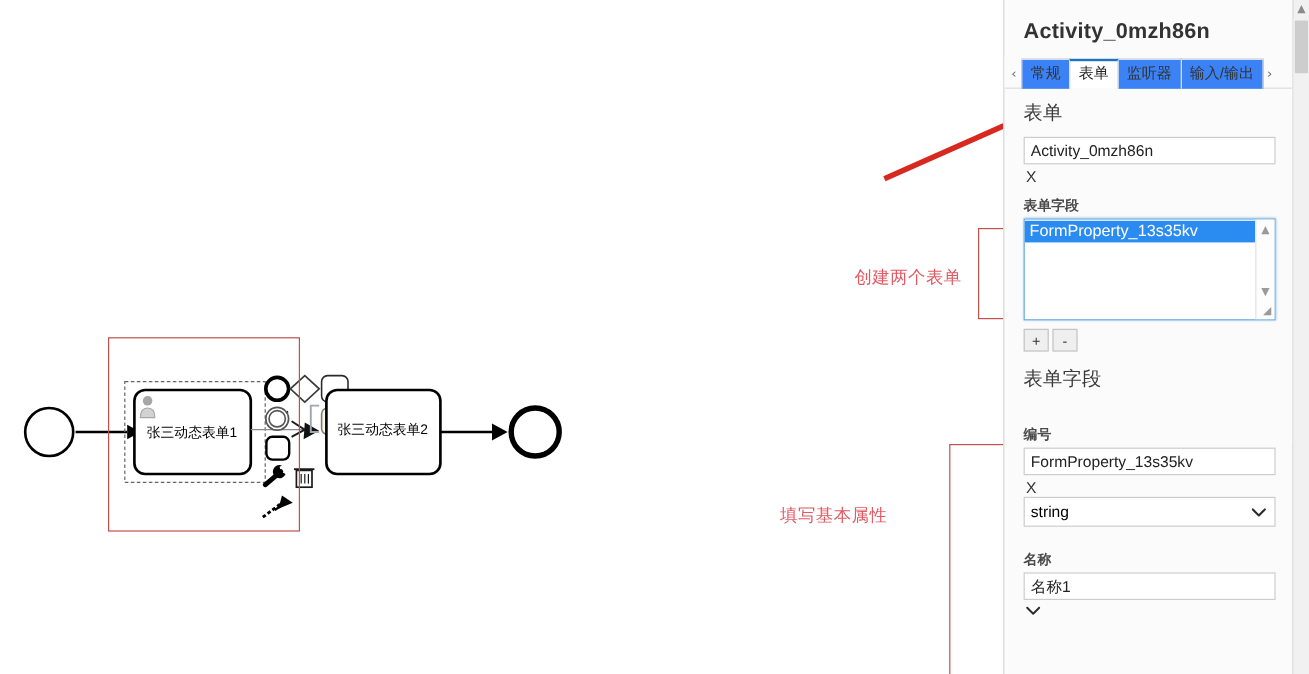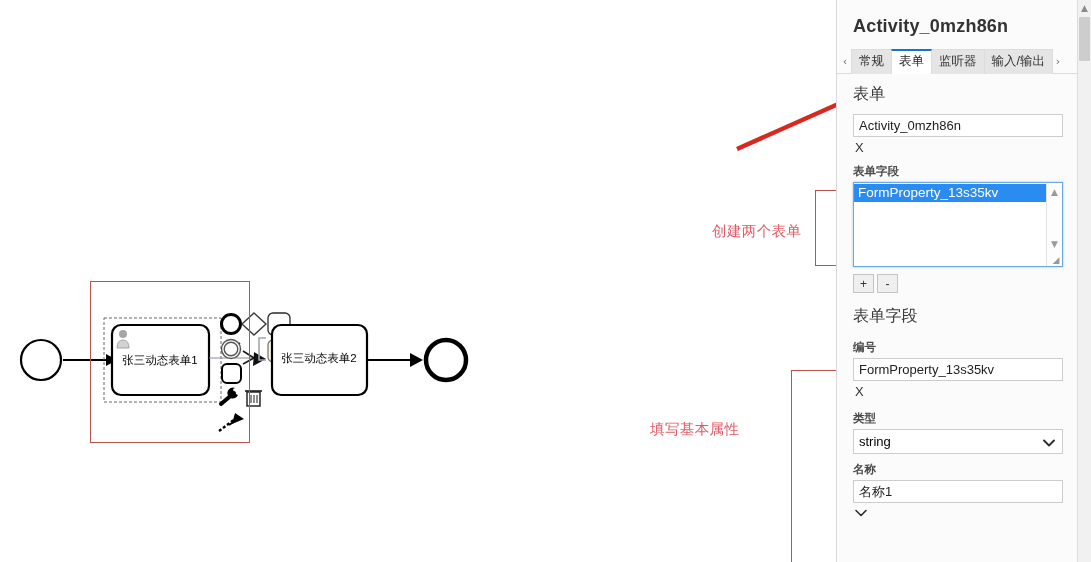--- a/index.html
+++ b/index.html
@@ -83,21 +83,21 @@
     font-size: 11px; color: #6b6b6b;
     flex: 0 0 auto;
     font-family: "DejaVu Sans", sans-serif;
   }
   .tab {
     font-size: 12.5px;
     color: #333333;
     padding: 4px 7px 5px 7px;
     border: 1px solid #dcdcdc;
     border-bottom: none;
-    background: #e5e5e5;
+    background: #3b82f6;
     margin-right: -1px;
     white-space: nowrap;
     line-height: 15px;
     position: relative;
     top: 1px;
   }
   .tab.active {
     background: #ffffff;
     border-top: 2px solid #1a73c7;
     padding-top: 3px;
@@ -379,37 +379,36 @@
           <div class="lb-resize">◢</div>
         </div>
 
         <div class="lb-btns">
           <div class="lb-btn">+</div>
           <div class="lb-btn">-</div>
         </div>
 
         <div class="section-h" style="margin-top:13px;">表单字段</div>
 
-        <div class="fld-label" style="margin-top:13px;">编号</div>
+        <div class="fld-label" style="margin-top:28px;">编号</div>
         <input class="txt" type="text" value="FormProperty_13s35kv" style="">
         <div class="clear-x">X</div>
 
-        <div class="fld-label" style="margin-top:12px;">类型</div>
         <div class="sel-wrap">
           <select class="sel">
             <option>string</option>
           </select>
           <span class="sel-chev">
             <svg width="12" height="8" viewBox="0 0 12 8">
               <path d="M1 1.5 L6 6.5 L11 1.5" fill="none" stroke="#2c2c2c" stroke-width="1.8" stroke-linecap="round" stroke-linejoin="round"></path>
             </svg>
           </span>
         </div>
 
-        <div class="fld-label" style="margin-top:8px;">名称</div>
+        <div class="fld-label" style="margin-top:20px;">名称</div>
         <input class="txt" type="text" value="名称1" style="">
         <span class="sel-chev" style="position:relative;right:auto;top:auto;display:block;margin-left:2px;">
           <svg width="12" height="8" viewBox="0 0 12 8">
             <path d="M1 1.5 L6 6.5 L11 1.5" fill="none" stroke="#2c2c2c" stroke-width="1.6" stroke-linecap="round" stroke-linejoin="round"></path>
           </svg>
         </span>
 
       </div>
     </div>
   </div>

